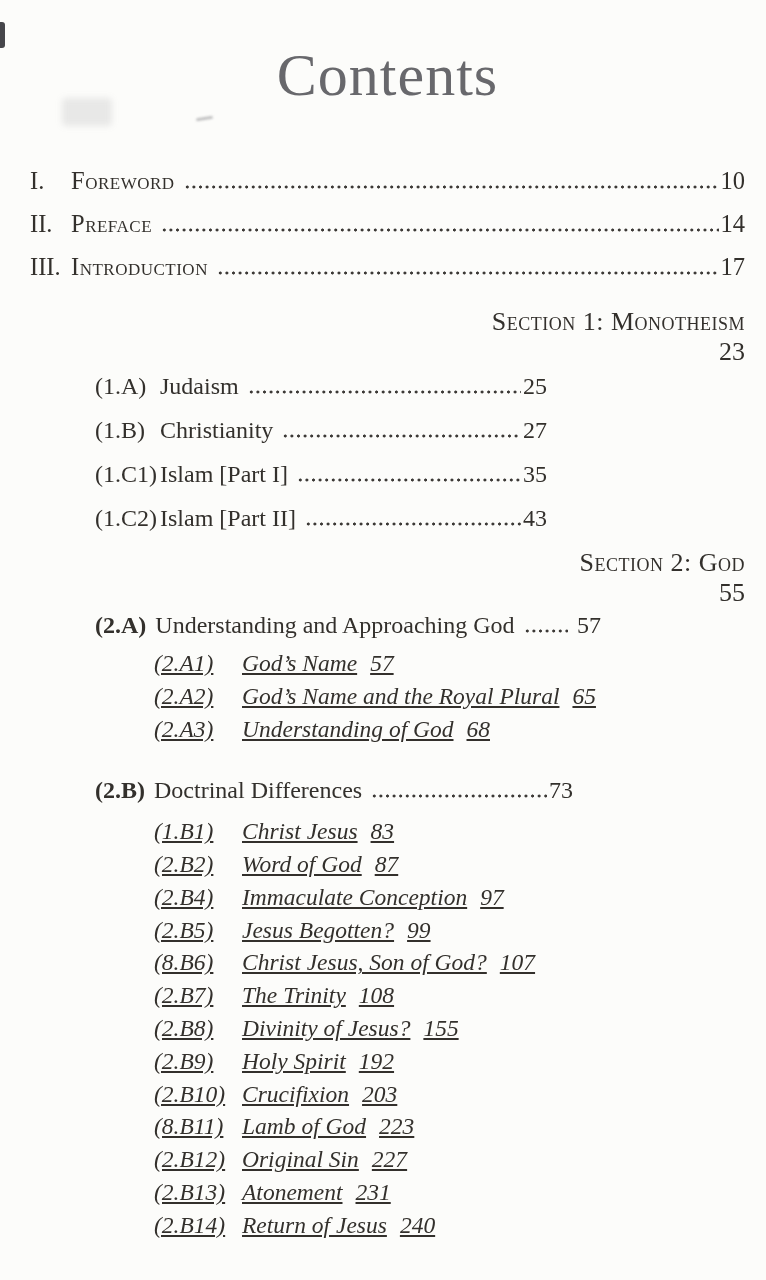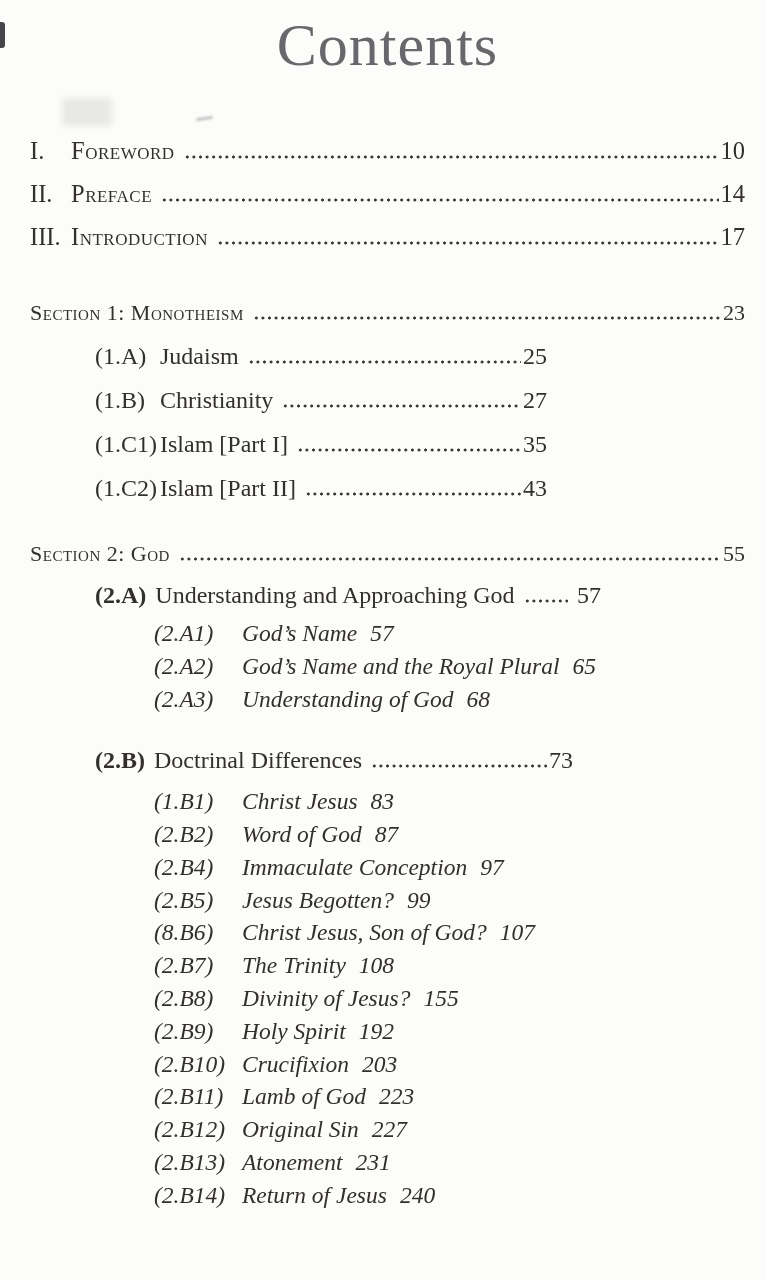--- a/index.html
+++ b/index.html
@@ -8,21 +8,21 @@
     background:#fcfcfa;
     font-family:"Liberation Serif", serif;
     color:#33302c;
     overflow:hidden;
     position:relative;
   }
   .page{padding:0 21px 0 30px;position:relative;}
 
   
   .page-title{
-    margin-top:12px;
+    margin-top:42px;
     text-align:center;
     font-size:60px;
     line-height:1.1;
     font-weight:400;
     color:#68686c;
     letter-spacing:1px;
   }
 
   
   .row{display:flex;align-items:flex-end;}
@@ -39,35 +39,35 @@
     background-position:left bottom;
   }
 
   
   .front-list{margin-top:42px;}
   .front-row{height:43px;font-size:24.5px;}
   .front-row .numeral{min-width:41px;display:inline-block;}
   .sc{font-variant:small-caps;letter-spacing:0.5px;}
 
   
-  .section-header{font-size:22px;height:45px;}
+  .section-header{font-size:26px;height:45px;flex-direction:column;}
   .sec1{margin-top:30px;}
   .sec2{margin-top:20px;}
 
   
   .lvl2{margin-left:65px;font-size:24px;justify-content:flex-end;}
   .s1-item{height:44px;width:452px;}
   .s1-item .marker{min-width:65px;display:inline-block;}
   .row-2a{height:41px;width:506px;margin-top:1px;}
   .row-2a .marker, .row-2b .marker{margin-right:9px;font-weight:bold;}
   .row-2a .pagenum{margin-left:7px;}
   .row-2b{height:44px;width:478px;margin-top:17px;}
 
   
-  .lvl3-list{margin-top:5px;}
+  .lvl3-list{margin-top:5px;text-decoration:underline;}
   .lvl3{
     margin-left:124px;
     height:33px;
     font-size:23.5px;
     font-style:italic;
   }
   .lvl3 .marker{min-width:88px;display:inline-block;}
   .lvl3 .pagenum{margin-left:13px;}
   .b-list .lvl3{height:32.8px;}
   .b-list{margin-top:9px;}
@@ -231,21 +231,21 @@
       <span class="marker">(2.B9)</span>
       <span>Holy Spirit</span>
       <span class="pagenum">192</span>
     </div>
     <div class="row lvl3">
       <span class="marker">(2.B10)</span>
       <span>Crucifixion</span>
       <span class="pagenum">203</span>
     </div>
     <div class="row lvl3">
-      <span class="marker">(2.B11)</span>
+      <span class="marker">(8.B11)</span>
       <span>Lamb of God</span>
       <span class="pagenum">223</span>
     </div>
     <div class="row lvl3">
       <span class="marker">(2.B12)</span>
       <span>Original Sin</span>
       <span class="pagenum">227</span>
     </div>
     <div class="row lvl3">
       <span class="marker">(2.B13)</span>

